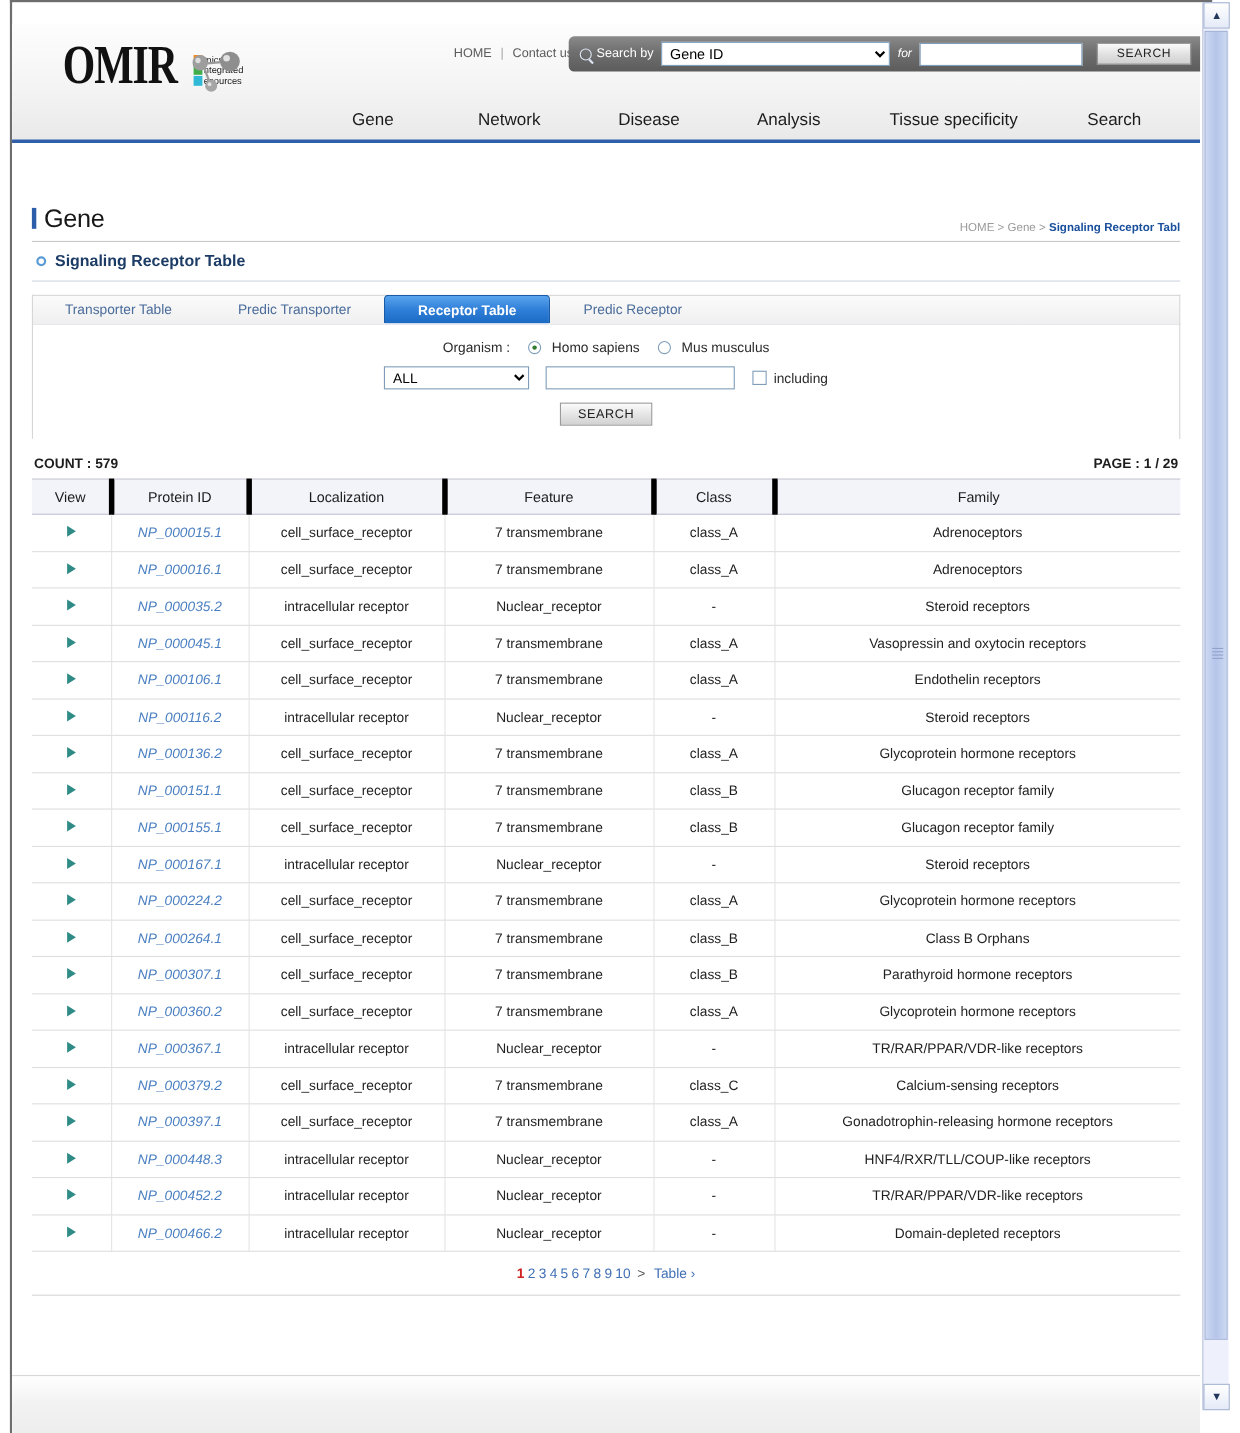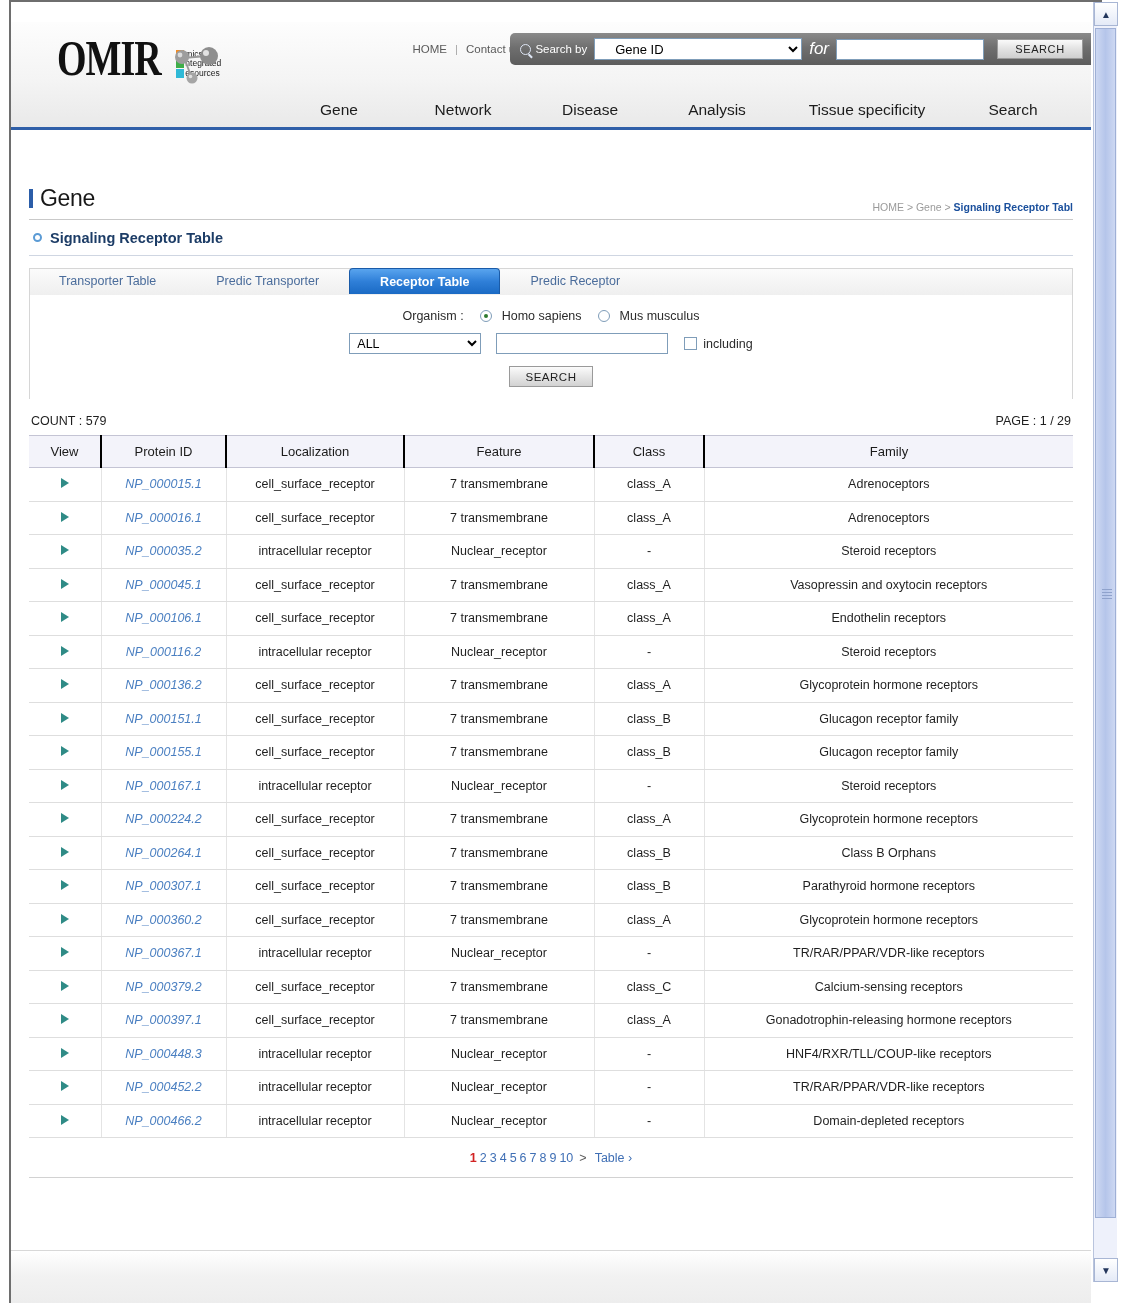--- a/index.html
+++ b/index.html
@@ -132,23 +132,23 @@
     position: relative;
   }
   #searchbar .mag:after {
     content: ""; position: absolute; right: -3px; bottom: -3px;
     width: 5px; height: 1.6px; background: #dfe7f5;
     transform: rotate(45deg);
   }
   #searchbar select {
     width: 208px; height: 22px;
     font-family: "Liberation Sans", sans-serif; font-size: 13px;
-    border: 1px solid #7f9db9; background: #fff; padding-left: 16px;
-  }
-  #searchbar .for { color: #ffffff; font-size: 17px; font-style: italic; }
+    border: 1px solid #7f9db9; background: #fff; padding-left: 3px;
+  }
+  #searchbar .for { color: #ffffff; font-size: 11px; font-style: italic; }
   #searchbar input[type=text] {
     width: 148px; height: 21px;
     border: 1px solid #7f9db9; background: #fff;
     font-family: "Liberation Sans", sans-serif; font-size: 12px;
     padding-left: 3px;
   }
   #searchbar .btn-search {
     width: 86px; height: 20px;
     font-family: "Liberation Sans", sans-serif;
     font-size: 11px; letter-spacing: 0.6px; color: #222;
@@ -293,35 +293,36 @@
     border: 1px solid #9a9a9a; cursor: pointer;
   }
 
   
   #count-row {
     margin: 8px 18px 0 18px;
     height: 28px;
     display: flex; align-items: center; justify-content: space-between;
     font-size: 12.5px; color: #1e1e1e;
     padding: 0 2px;
+    font-weight: bold;
   }
 
   
   #data-table-wrap { margin: 0 18px; }
   table#data-table {
     width: 100%;
     border-collapse: collapse;
     font-size: 12.5px;
     table-layout: fixed;
   }
   table#data-table thead th {
     background: #f3f3fa;
     border-top: 1px solid #c4c4d4;
     border-bottom: 1px solid #c4c4d4;
-    border-right: 2px solid #000000;
+    border-right: 5px solid #000000;
     font-weight: normal;
     color: #1b1b1b;
     height: 32px;
     font-size: 13px;
   }
   table#data-table thead th:last-child { border-right: none; }
   table#data-table tbody td {
     border-bottom: 1px solid #dedede;
     border-right: 1px solid #e4e4e4;
     height: 33.5px;

